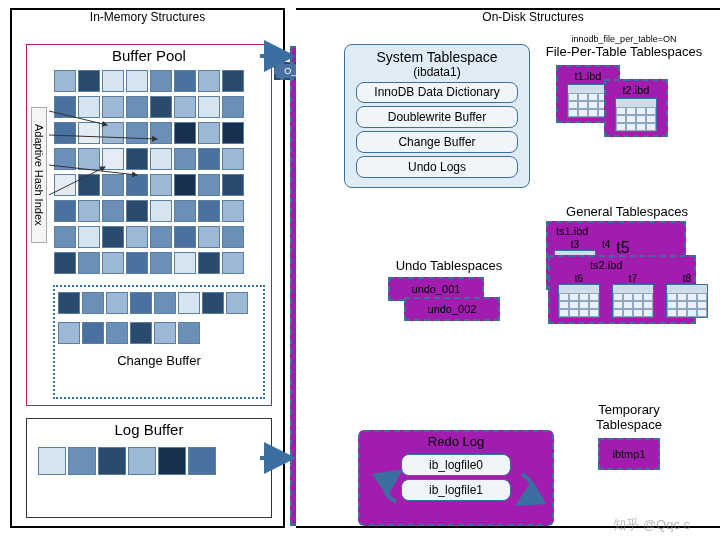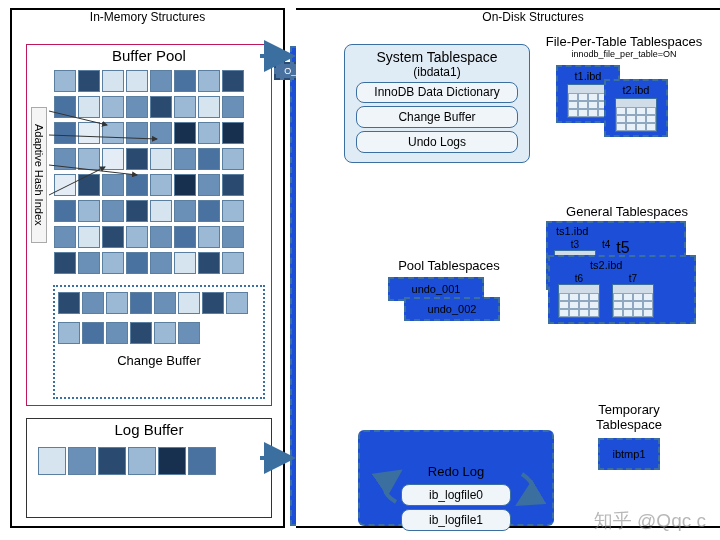--- a/index.html
+++ b/index.html
@@ -1,36 +1,36 @@
 <!DOCTYPE html>
 <html><head>
 <meta charset="utf-8">
 <style>
   * { box-sizing: border-box; margin: 0; padding: 0; }
   body { font-family: Arial, sans-serif; font-size: 11px; background: #fff; width: 720px; height: 540px; position: relative; }
   .section { border: 2px solid #000; position: absolute; background: #fff; }
   .section-title { text-align: center; font-size: 12px; font-weight: normal; }
   .subbox-title { text-align: center; font-size: 15px; padding: 2px; }
-  .dashed-box { border: 2px dashed #3b6fa0; background: #1d4ed8; }
+  .dashed-box { border: 2px dashed #3b6fa0; background: #a21caf; }
   .cell { width: 22px; height: 22px; display: inline-block; margin: 1px; border: 1px solid #5a7fa0; }
   .c1 { background: #d6e4f0; }
   .c2 { background: #9bb8d4; }
   .c3 { background: #6a90b8; }
   .c4 { background: #4a72a0; }
   .c5 { background: #2a4a70; }
   .c6 { background: #183050; }
   .c7 { background: #e4edf5; }
   .vert-label { writing-mode: vertical-rl; text-orientation: mixed; font-size: 11px; padding: 3px 1px; border: 1px solid #aaa; background: #f5f5f5; text-align: center; }
   .item-box { border: 1px solid #3b6fa0; background: #f0f5fa; border-radius: 8px; padding: 3px 8px; margin: 3px auto; text-align: center; font-size: 12px; width: 90%; }
   .outer-rounded { border: 1px solid #3b6fa0; background: #e0ecf5; border-radius: 8px; }
   .mini-table { border: 1px solid #3b6fa0; background: #e8f0f8; display: inline-block; }
   .mini-table .hdr { background: #d0dce8; height: 8px; }
   .mini-table .grid { display: grid; grid-template-columns: repeat(4, 10px); grid-template-rows: repeat(3, 8px); }
   .mini-table .grid div { border: 1px solid #8fa8c0; }
-  .watermark { position: absolute; bottom: 6px; right: 14px; color: #888; font-size: 19px; opacity: 0.6; }
+  .watermark { position: absolute; bottom: 6px; right: 30px; color: #888; font-size: 13px; opacity: 0.6; }
   svg.arrow { position: absolute; pointer-events: none; }
 </style>
 </head>
 <body>
 
 <div class="section" style="left:10px; top:8px; width:275px; height:520px;">
   <div class="section-title">In-Memory Structures</div>
 
   <div style="border:1px solid #be185d; position:absolute; left:14px; top:34px; width:246px; height:362px;">
     <div class="subbox-title">Buffer Pool</div>
@@ -99,48 +99,49 @@
   <line x1="68" y1="435" x2="94" y2="435" stroke="#3b6fa0" stroke-width="6" marker-end="url(#fa)"></line>
 </svg>
 
 <div class="section" style="left:296px; top:8px; width:436px; height:520px; border-left:none;">
   <div class="section-title" style="padding-left:40px;">On-Disk Structures</div>
 
   <div class="outer-rounded" style="position:absolute; left:48px; top:34px; width:186px; padding:4px 2px 6px 2px;">
     <div style="text-align:center; font-size:14px;">System Tablespace</div>
     <div style="text-align:center; font-size:12px;">(ibdata1)</div>
     <div class="item-box" style="line-height:1.1;">InnoDB Data Dictionary</div>
+    <div class="item-box">Doublewrite Buffer</div>
     <div class="item-box">Change Buffer</div>
     <div class="item-box">Undo Logs</div>
   </div>
 
   <div style="position:absolute; left:68px; top:248px; width:170px;">
-    <div style="text-align:center; font-size:13px;">Pool Tablespaces</div>
+    <div style="text-align:center; font-size:13px;">Undo Tablespaces</div>
     <div class="dashed-box" style="position:relative; left:24px; width:96px; padding:4px; text-align:center; font-size:11px; margin-top:4px;">undo_001</div>
     <div class="dashed-box" style="position:relative; left:40px; width:96px; padding:4px; text-align:center; font-size:11px; margin-top:-4px;">undo_002</div>
   </div>
 
   <div class="dashed-box" style="position:absolute; left:62px; top:420px; width:196px; height:96px; border-radius:6px;">
-    <div style="text-align:center; font-size:13px; padding:2px;margin-top:30px;">Redo Log</div>
+    <div style="text-align:center; font-size:13px; padding:2px;">Redo Log</div>
     <div class="item-box" style="width:110px;">ib_logfile0</div>
     <div class="item-box" style="width:110px;">ib_logfile1</div>
     <svg style="position:absolute; left:6px; top:24px; width:184px; height:66px;">
       <defs>
           <marker id="rc" markerWidth="7" markerHeight="7" refX="5" refY="3.5" orient="auto">
             <path d="M0,0 L7,3.5 L0,7 Z" fill="#3b6fa0"></path>
           </marker>
         </defs>
       <path d="M 30 46 Q 8 33 30 18" stroke="#3b6fa0" stroke-width="4" fill="none" marker-end="url(#rc)"></path>
       <path d="M 156 18 Q 178 33 156 46" stroke="#3b6fa0" stroke-width="4" fill="none" marker-end="url(#rc)"></path>
     </svg>
   </div>
 
   <div style="position:absolute; left:246px; top:24px; width:164px;">
+    <div style="text-align:center; font-size:9px;">innodb_file_per_table=ON</div>
     <div style="text-align:center; font-size:13px;">File-Per-Table Tablespaces</div>
-    <div style="text-align:center; font-size:9px;">innodb_file_per_table=ON</div>
     <div style="position:relative; margin-top:6px; height:80px;">
       <div class="dashed-box" style="position:absolute; left:14px; top:0; width:64px; padding:3px; text-align:center;">
         <div style="font-size:11px;">t1.ibd</div>
         <div class="mini-table" style="margin-top:2px;"><div class="hdr"></div><div class="grid">
               <div></div>
               <div></div>
               <div></div>
               <div></div>
               <div></div>
               <div></div>
@@ -224,20 +225,34 @@
                   <div></div>
                   <div></div>
                   <div></div>
                   <div></div>
                   <div></div>
                   <div></div>
                   <div></div>
                   <div></div>
                   <div></div>
                 </div></div></div>
+          <div><div style="font-size:10px;text-align:center;">t8</div><div class="mini-table"><div class="hdr"></div><div class="grid">
+                  <div></div>
+                  <div></div>
+                  <div></div>
+                  <div></div>
+                  <div></div>
+                  <div></div>
+                  <div></div>
+                  <div></div>
+                  <div></div>
+                  <div></div>
+                  <div></div>
+                  <div></div>
+                </div></div></div>
         </div>
       </div>
     </div>
   </div>
 
   <div style="position:absolute; left:278px; top:392px; width:110px;">
     <div style="text-align:center; font-size:13px;">Temporary Tablespace</div>
     <div class="dashed-box" style="width:62px; margin:6px auto; padding:8px; text-align:center; font-size:11px;">ibtmp1</div>
   </div>
 </div>

